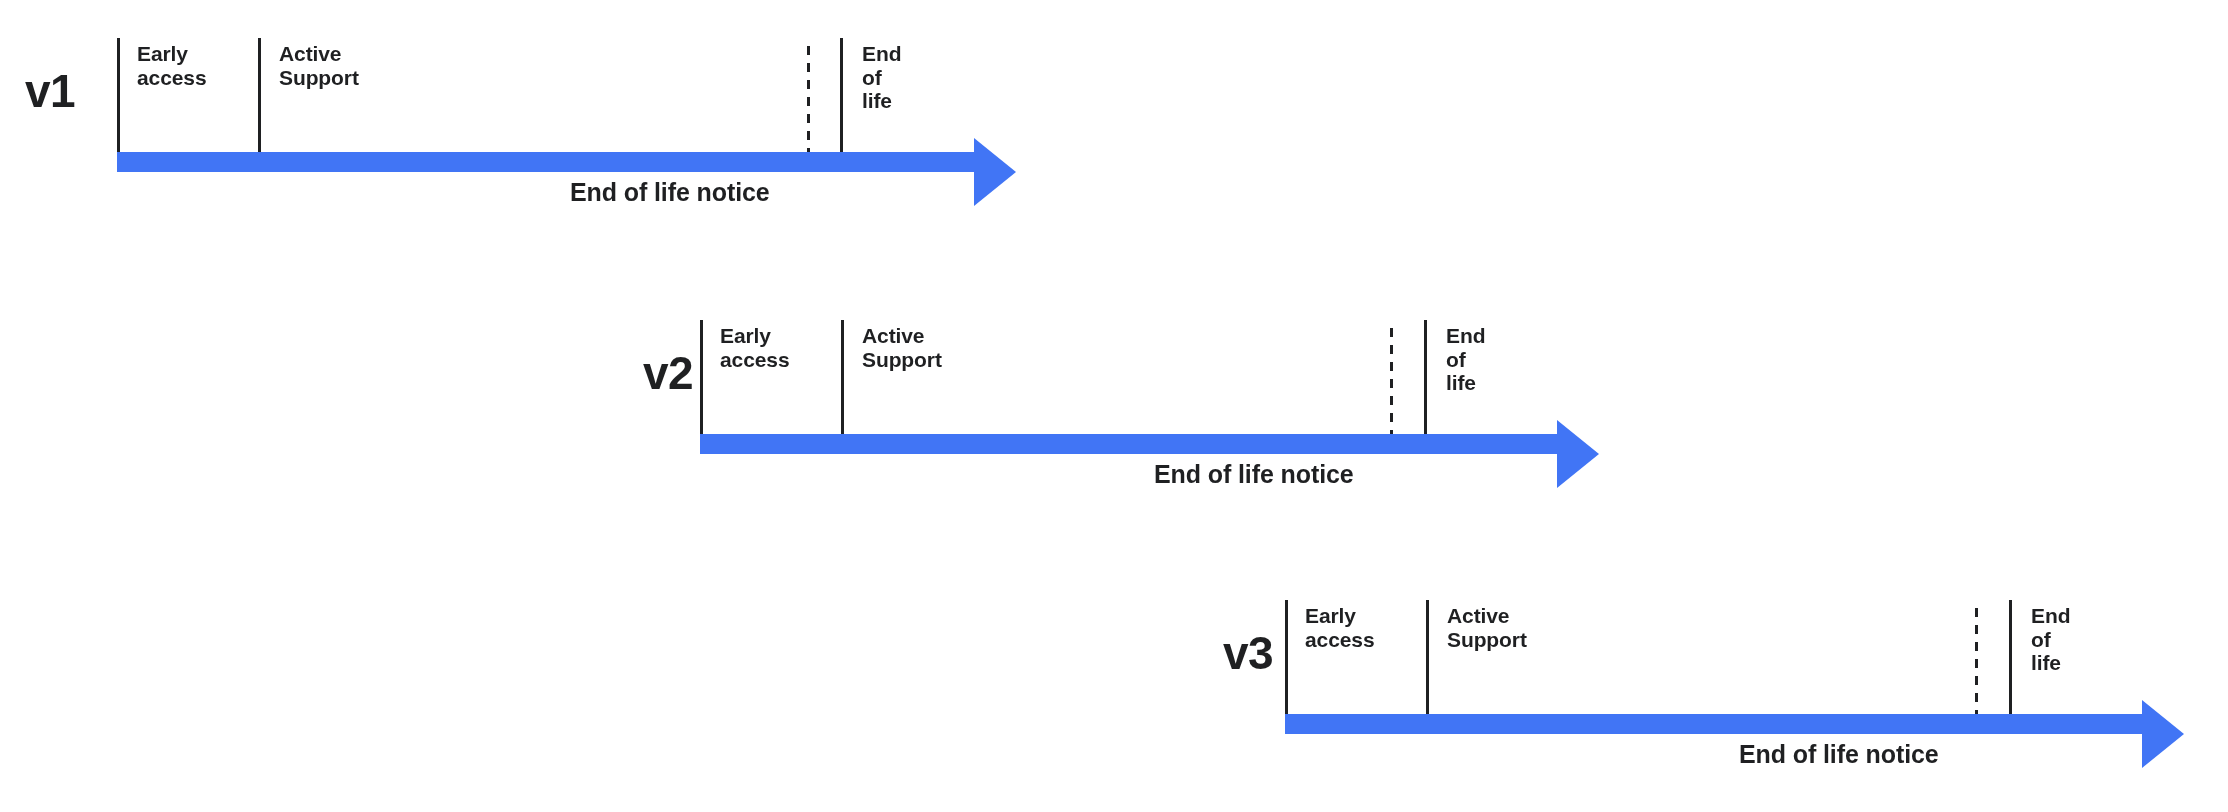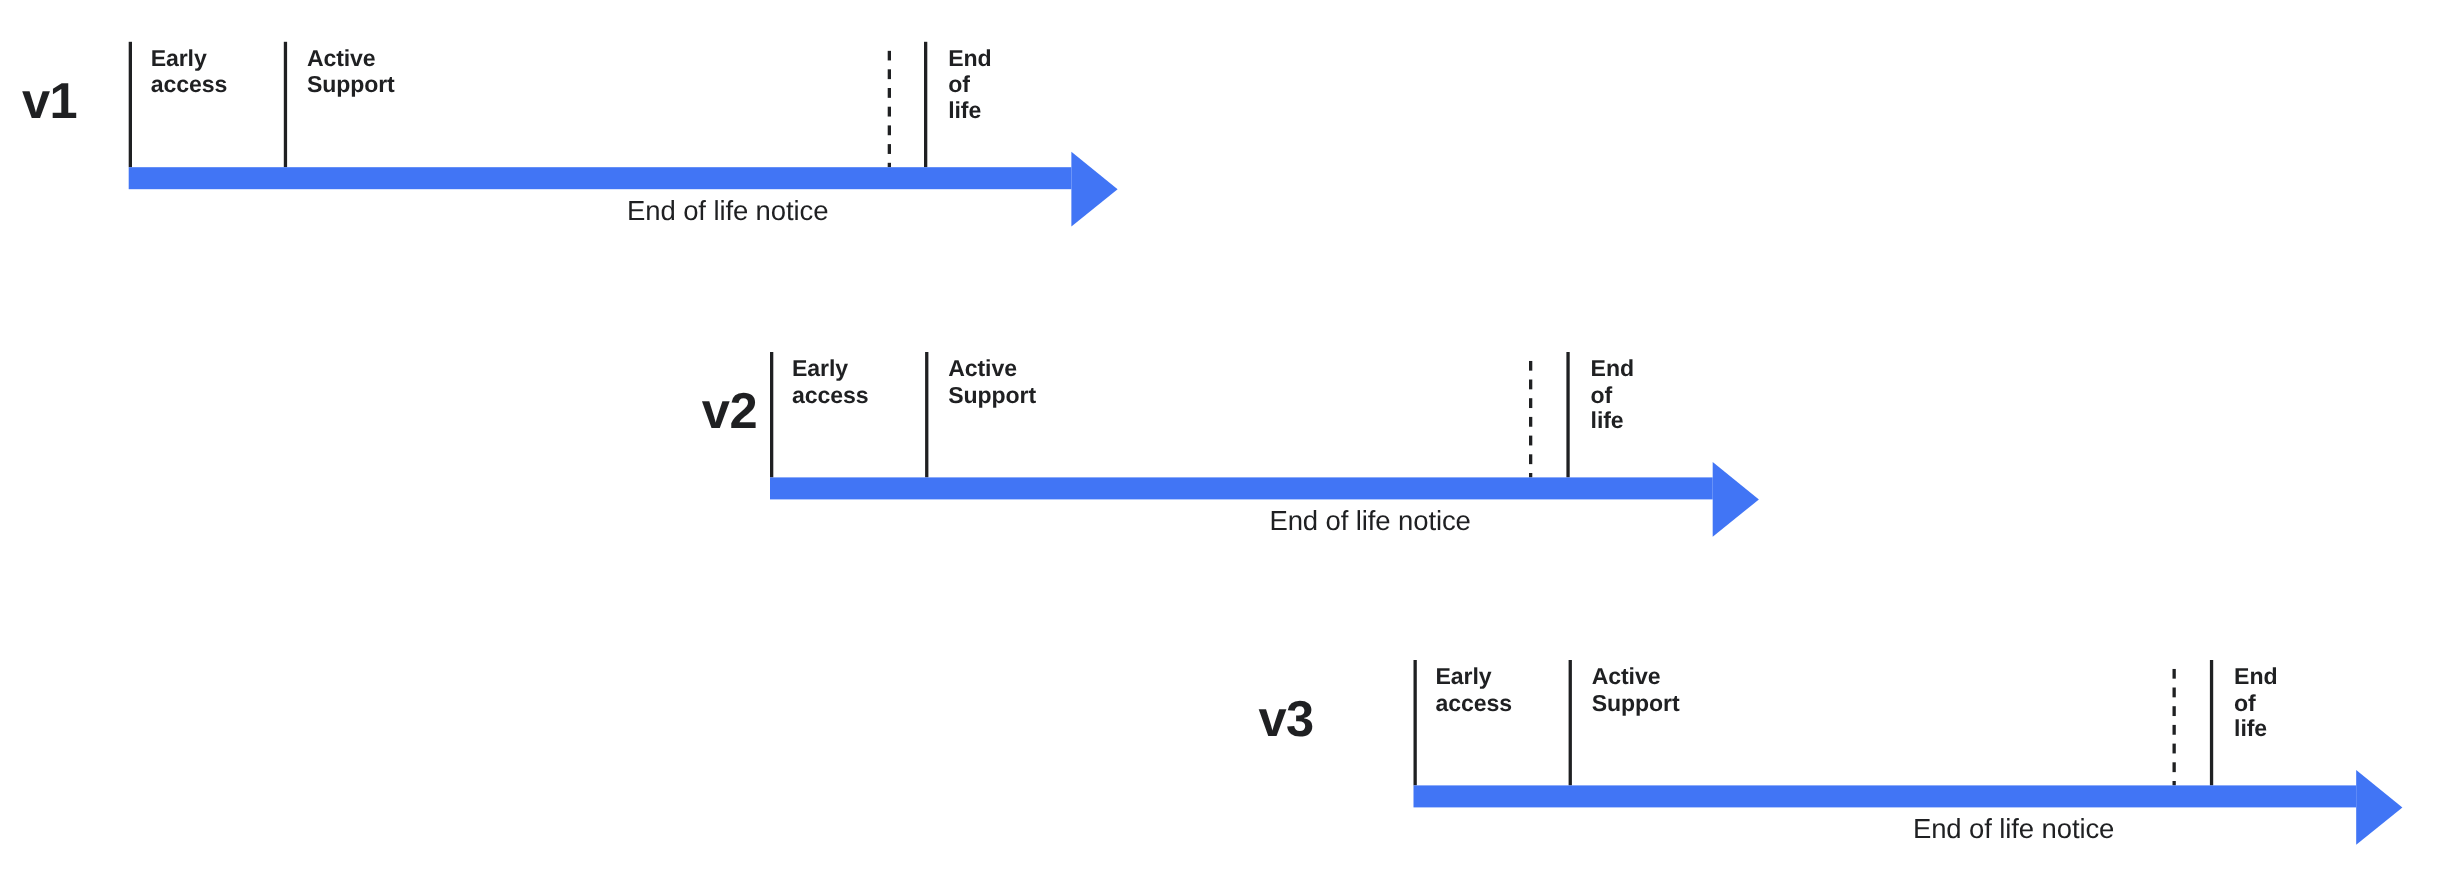--- a/index.html
+++ b/index.html
@@ -27,21 +27,21 @@
   }
 
   .version-label {
     position: absolute;
     font-size: 46px;
     font-weight: 700;
     color: #1f2022;
     letter-spacing: -0.5px;
     line-height: 1;
     white-space: nowrap;
-    text-align: left;
+    text-align: center;
   }
 
   
   .divider {
     position: absolute;
     width: 3px;
     background: #1f2022;
   }
 
   
@@ -80,21 +80,21 @@
     width: 0;
     border-top: 34px solid transparent;
     border-bottom: 34px solid transparent;
     border-left: 42px solid #4175f5;
   }
 
   
   .notice-label {
     position: absolute;
     font-size: 25px;
-    font-weight: 400;
+    font-weight: 700;
     color: #1f2022;
     white-space: nowrap;
     letter-spacing: -0.1px;
   }
 </style>
 </head>
 <body>
 
 <div id="canvas">
     <div class="timeline-row">
@@ -119,21 +119,21 @@
       <div class="divider-dashed" style="left: 1390px; top: 328px; height: 106px;"></div>
       <div class="phase-label" style="left: 720px; top: 324px;">Early
 access</div>
       <div class="phase-label" style="left: 862px; top: 324px;">Active Support</div>
       <div class="phase-label" style="left: 1446px; top: 324px;">End of life</div>
       <div class="bar-track" style="left: 700px; top: 434px; width: 857px; background: rgb(65, 117, 245);"></div>
       <div class="bar-head" style="left: 1557px; top: 420px; border-left-color: rgb(65, 117, 245);"></div>
       <div class="notice-label" style="left: 1154px; top: 460px;">End of life notice</div>
     </div>
     <div class="timeline-row">
-      <div class="version-label" style="left: 1144px; top: 630px; width: 60px;">v3</div>
+      <div class="version-label" style="left: 1218px; top: 630px; width: 60px;">v3</div>
       <div class="divider" style="left: 1285px; top: 600px; height: 114px;"></div>
       <div class="divider" style="left: 1426px; top: 600px; height: 114px;"></div>
       <div class="divider" style="left: 2009px; top: 600px; height: 114px;"></div>
       <div class="divider-dashed" style="left: 1975px; top: 608px; height: 106px;"></div>
       <div class="phase-label" style="left: 1305px; top: 604px;">Early
 access</div>
       <div class="phase-label" style="left: 1447px; top: 604px;">Active Support</div>
       <div class="phase-label" style="left: 2031px; top: 604px;">End of life</div>
       <div class="bar-track" style="left: 1285px; top: 714px; width: 857px; background: rgb(65, 117, 245);"></div>
       <div class="bar-head" style="left: 2142px; top: 700px; border-left-color: rgb(65, 117, 245);"></div>

